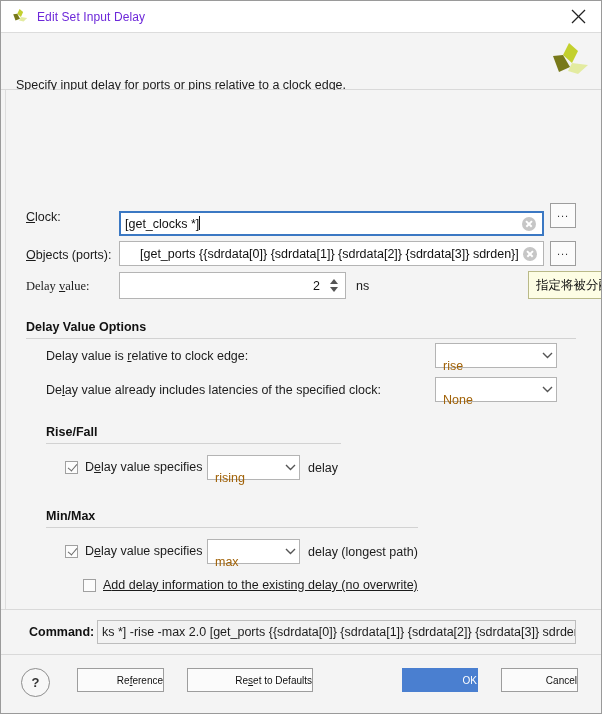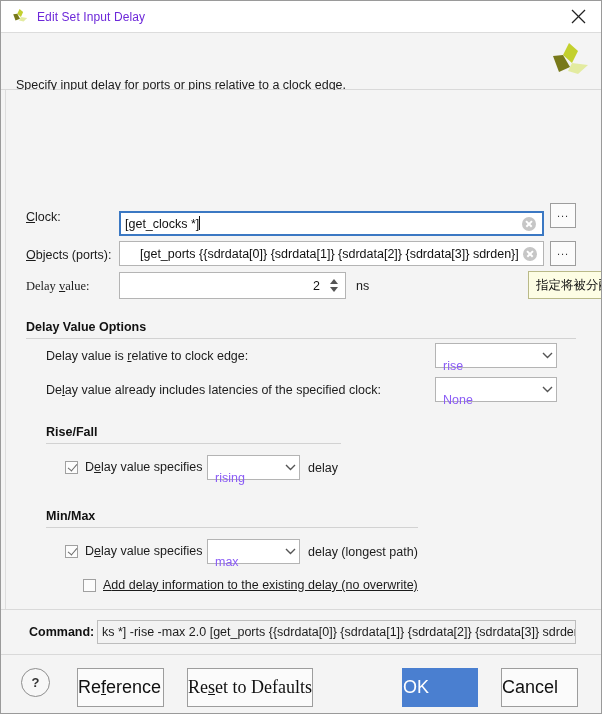--- a/index.html
+++ b/index.html
@@ -241,21 +241,21 @@
     border: 1px solid #b4b4b4;
     height: 25px;
     display: flex;
     align-items: center;
     padding-left: 7px;
     cursor: default;
   }
   .combo .cval {
     flex: 1 1 auto;
     font-size: 12.5px;
-    color: #8b5cf6;
+    color: #a16207;
     margin-top: 21px;
   }
   .combo .chev {
     width: 18px;
     flex: none;
     display: flex;
     align-items: center;
     justify-content: center;
   }
   .chev svg { display:block; }
@@ -333,27 +333,27 @@
     border-radius: 50%;
     border: 1px solid #8e8e8e;
     background: #f7f7f7;
     display: flex; align-items: center; justify-content: center;
     font-size: 13px; font-weight: bold; color: #333;
     cursor: default;
   }
   .btn {
     position: absolute;
     box-sizing: border-box;
-    height: 39px;
+    height: 24px;
     background: #fbfbfb;
     border: 1px solid #9d9d9d;
     display: flex;
     align-items: center;
-    justify-content: flex-start;
-    font-size: 18px;
+    justify-content: flex-end;
+    font-size: 10px;
     color: #111;
     cursor: default;
     white-space: nowrap;
   }
   .btn.primary {
     background: #4a7fd0;
     border: 1px solid #4a7fd0;
     color: #ffffff;
   }
 </style>
@@ -501,21 +501,21 @@
     <div class="cmd-field">ks *] -rise -max 2.0 [get_ports {{sdrdata[0]} {sdrdata[1]} {sdrdata[2]} {sdrdata[3]} sdrden}]</div>
   </div>
 
   <div class="footer">
     <div class="help-btn">
       <span>?</span>
     </div>
     <div class="btn" style="left:76px; top:13px; width:87px;">
       <span><span>Re</span><span class="u">f</span><span>erence</span></span>
     </div>
-    <div class="btn" style="left:186px; top:13px; width:126px;font-family:Liberation Serif, serif;">
+    <div class="btn" style="left:186px; top:13px; width:126px;">
       <span><span>Re</span><span class="u">s</span><span>et to Defaults</span></span>
     </div>
     <div class="btn" style="left:500px; top:13px; width:77px;">
       <span>Cancel</span>
     </div>
     <div class="btn primary" style="left:401px; top:13px; width:76px;">
       <span>OK</span>
     </div>
   </div>
 

